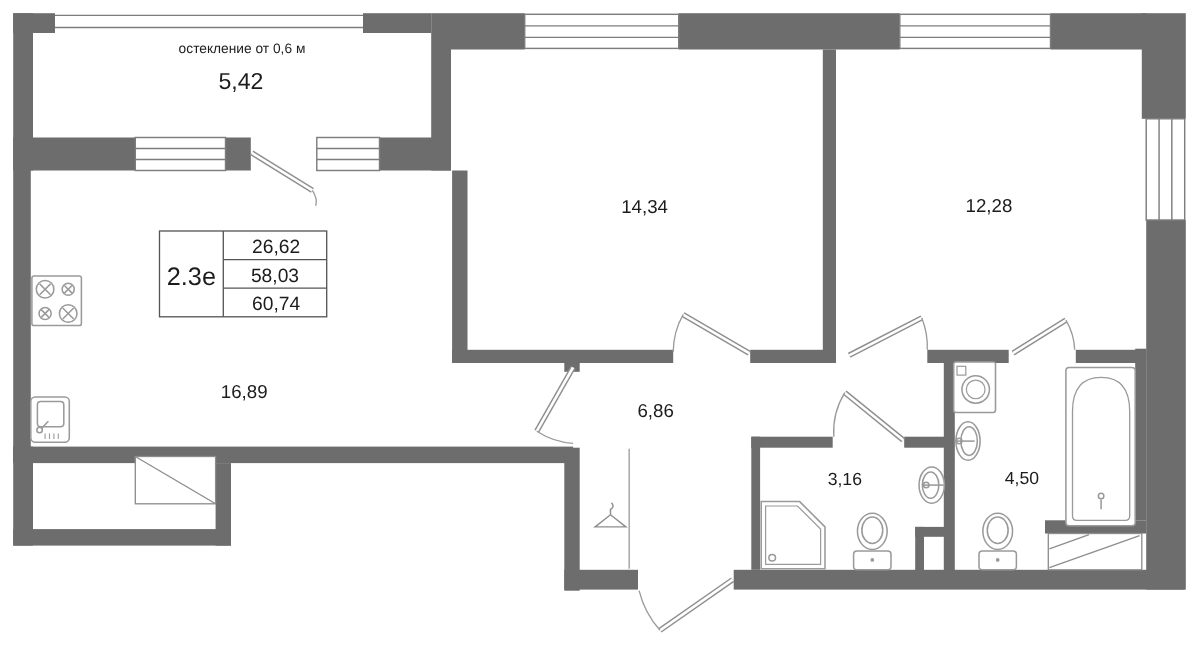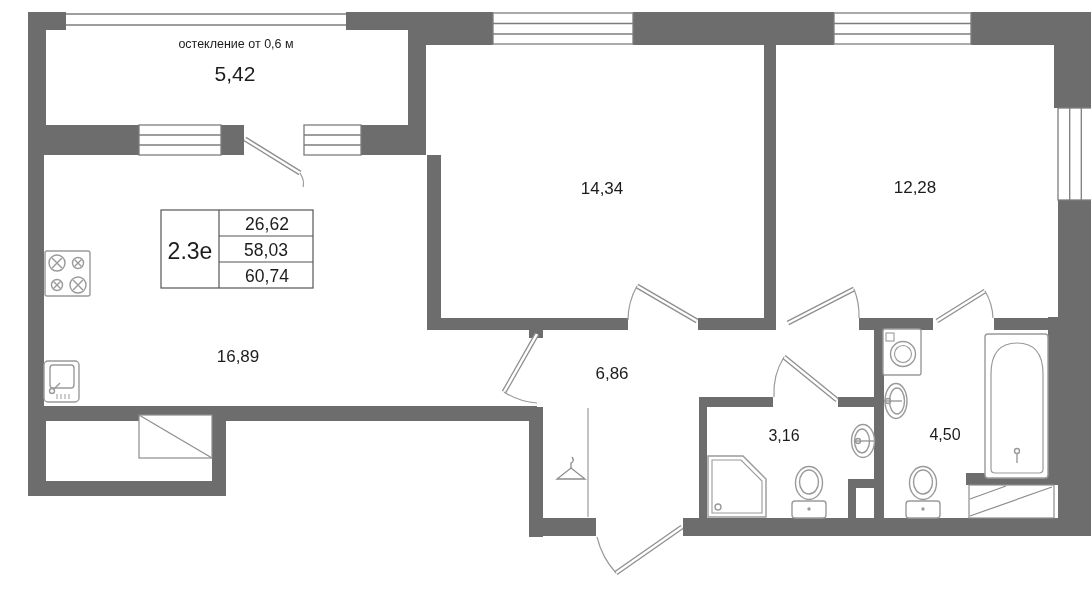--- a/index.html
+++ b/index.html
@@ -1,21 +1,20 @@
 <!DOCTYPE html>
 <html><head>
 <meta charset="utf-8">
 <style>
   html,body{margin:0;padding:0;background:#ffffff;}
   .stage{
     position:relative;
     width:1028px;height:600px;
     background:#ffffff;
     font-family:"Liberation Sans", sans-serif;
-    margin-left:16px;
   }
   svg text{
     font-family:"Liberation Sans","DejaVu Sans",sans-serif;
     fill:#1c1c1c;
   }
   .area-label{font-size:17px;}
   .area-label-big{font-size:21px;}
   .note-label{font-size:12.5px;}
   .unit-label{font-size:23px;}
   .stat-label{font-size:17.5px;}

